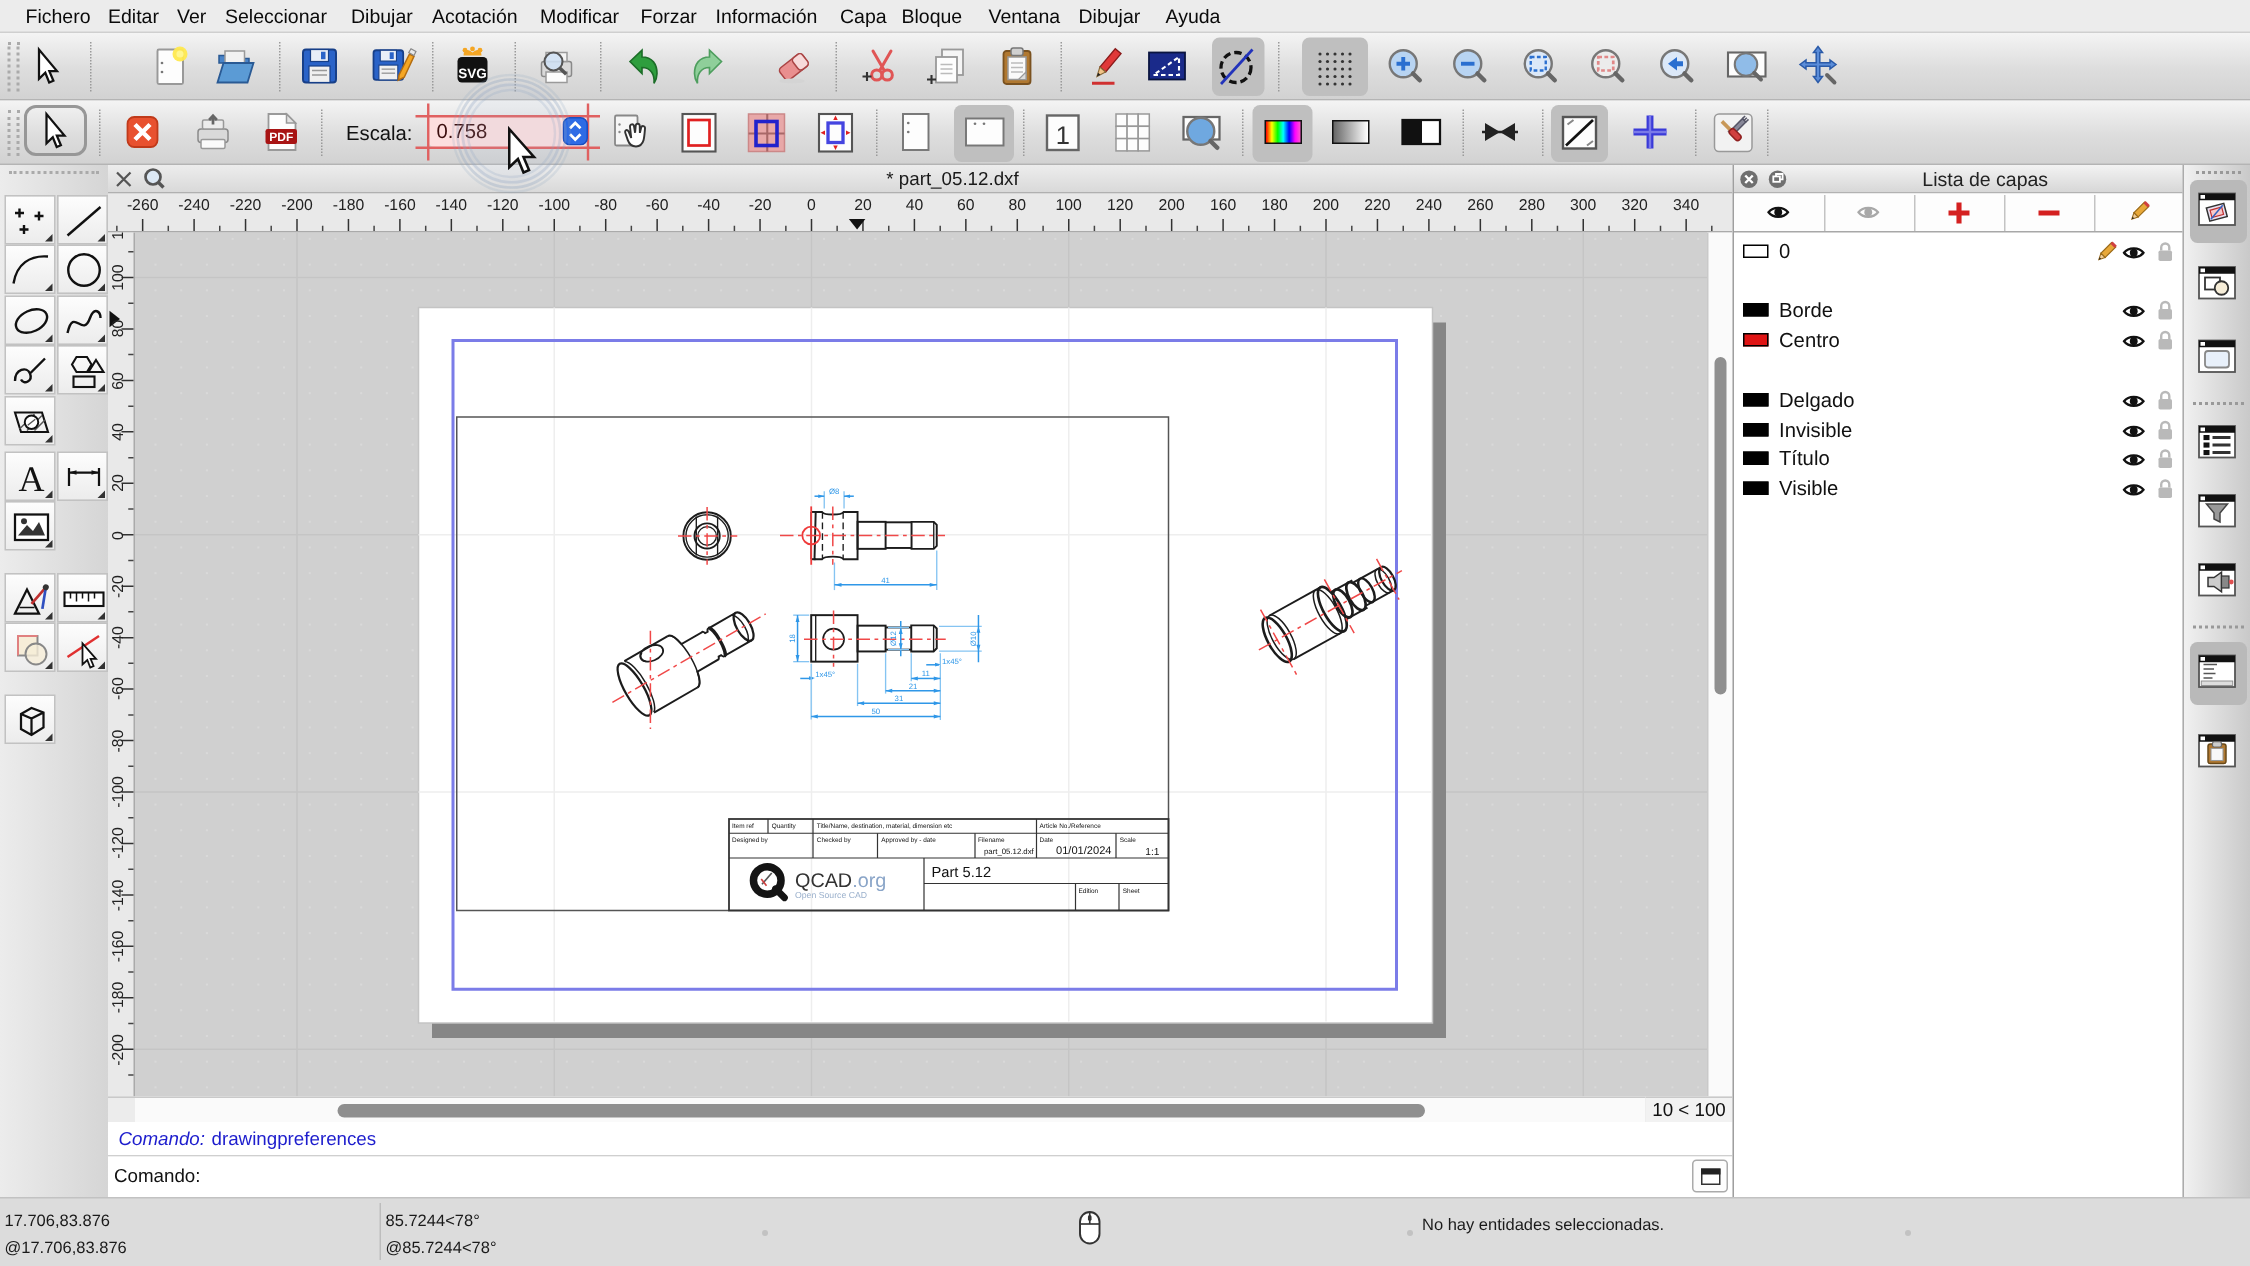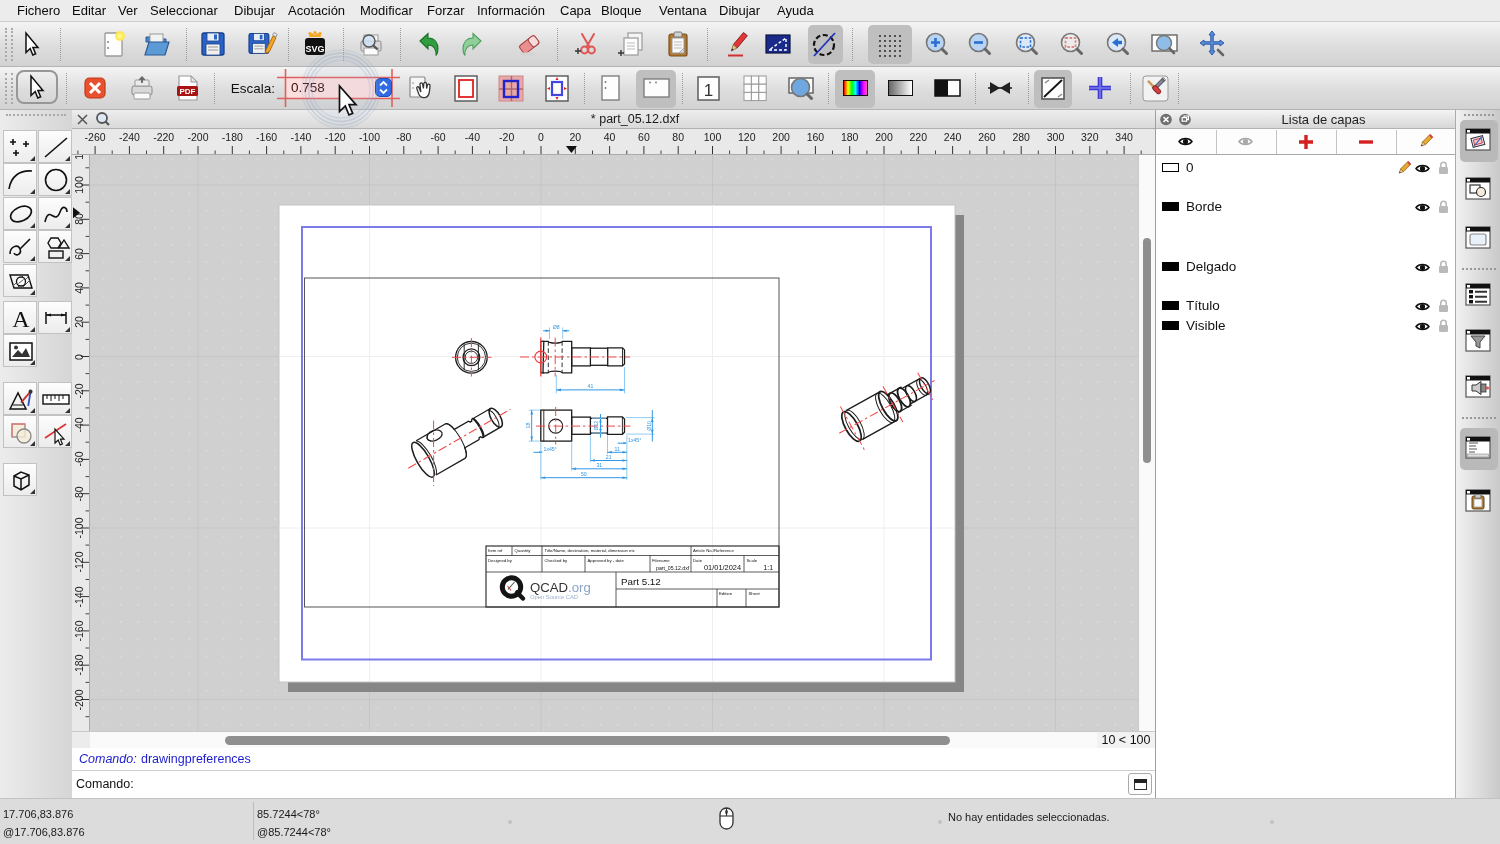--- a/index.html
+++ b/index.html
@@ -948,23 +948,47 @@
       <span style="position:absolute;left:30px;top:2px">Borde</span>
       <svg class="abs" style="left:258px;top:4px" width="17" height="13" viewBox="0 0 17 13">
         <path d="M2 6.5 C5 2.5 12 2.5 15 6.5 C12 10.5 5 10.5 2 6.5 Z" fill="none" stroke="#111" stroke-width="1.5"></path>
         <circle cx="8.5" cy="6.5" r="2.6" fill="#111"></circle>
       </svg>
       <svg class="abs" style="left:281px;top:3px" width="13" height="14" viewBox="0 0 13 14">
         <rect x="2" y="6" width="9" height="7" rx="1.2" fill="#b9b9b9"></rect>
         <path d="M3.8 6 L3.8 4 A 2.7 2.7 0 0 1 9.2 4 L9.2 6" fill="none" stroke="#b9b9b9" stroke-width="1.6"></path>
       </svg>
     </div>
+    <div class="lrow" style="top:107.05000000000001px">
+      <div class="sw" style="background:#e01414"></div>
+      <span style="position:absolute;left:30px;top:2px">Centro</span>
+      <svg class="abs" style="left:258px;top:4px" width="17" height="13" viewBox="0 0 17 13">
+        <path d="M2 6.5 C5 2.5 12 2.5 15 6.5 C12 10.5 5 10.5 2 6.5 Z" fill="none" stroke="#111" stroke-width="1.5"></path>
+        <circle cx="8.5" cy="6.5" r="2.6" fill="#111"></circle>
+      </svg>
+      <svg class="abs" style="left:281px;top:3px" width="13" height="14" viewBox="0 0 13 14">
+        <rect x="2" y="6" width="9" height="7" rx="1.2" fill="#b9b9b9"></rect>
+        <path d="M3.8 6 L3.8 4 A 2.7 2.7 0 0 1 9.2 4 L9.2 6" fill="none" stroke="#b9b9b9" stroke-width="1.6"></path>
+      </svg>
+    </div>
     <div class="lrow" style="top:146.75px">
       <div class="sw" style="background:#000000"></div>
       <span style="position:absolute;left:30px;top:2px">Delgado</span>
+      <svg class="abs" style="left:258px;top:4px" width="17" height="13" viewBox="0 0 17 13">
+        <path d="M2 6.5 C5 2.5 12 2.5 15 6.5 C12 10.5 5 10.5 2 6.5 Z" fill="none" stroke="#111" stroke-width="1.5"></path>
+        <circle cx="8.5" cy="6.5" r="2.6" fill="#111"></circle>
+      </svg>
+      <svg class="abs" style="left:281px;top:3px" width="13" height="14" viewBox="0 0 13 14">
+        <rect x="2" y="6" width="9" height="7" rx="1.2" fill="#b9b9b9"></rect>
+        <path d="M3.8 6 L3.8 4 A 2.7 2.7 0 0 1 9.2 4 L9.2 6" fill="none" stroke="#b9b9b9" stroke-width="1.6"></path>
+      </svg>
+    </div>
+    <div class="lrow" style="top:166.60000000000002px">
+      <div class="sw" style="background:#000000"></div>
+      <span style="position:absolute;left:30px;top:2px">Invisible</span>
       <svg class="abs" style="left:258px;top:4px" width="17" height="13" viewBox="0 0 17 13">
         <path d="M2 6.5 C5 2.5 12 2.5 15 6.5 C12 10.5 5 10.5 2 6.5 Z" fill="none" stroke="#111" stroke-width="1.5"></path>
         <circle cx="8.5" cy="6.5" r="2.6" fill="#111"></circle>
       </svg>
       <svg class="abs" style="left:281px;top:3px" width="13" height="14" viewBox="0 0 13 14">
         <rect x="2" y="6" width="9" height="7" rx="1.2" fill="#b9b9b9"></rect>
         <path d="M3.8 6 L3.8 4 A 2.7 2.7 0 0 1 9.2 4 L9.2 6" fill="none" stroke="#b9b9b9" stroke-width="1.6"></path>
       </svg>
     </div>
     <div class="lrow" style="top:186.45000000000002px">

